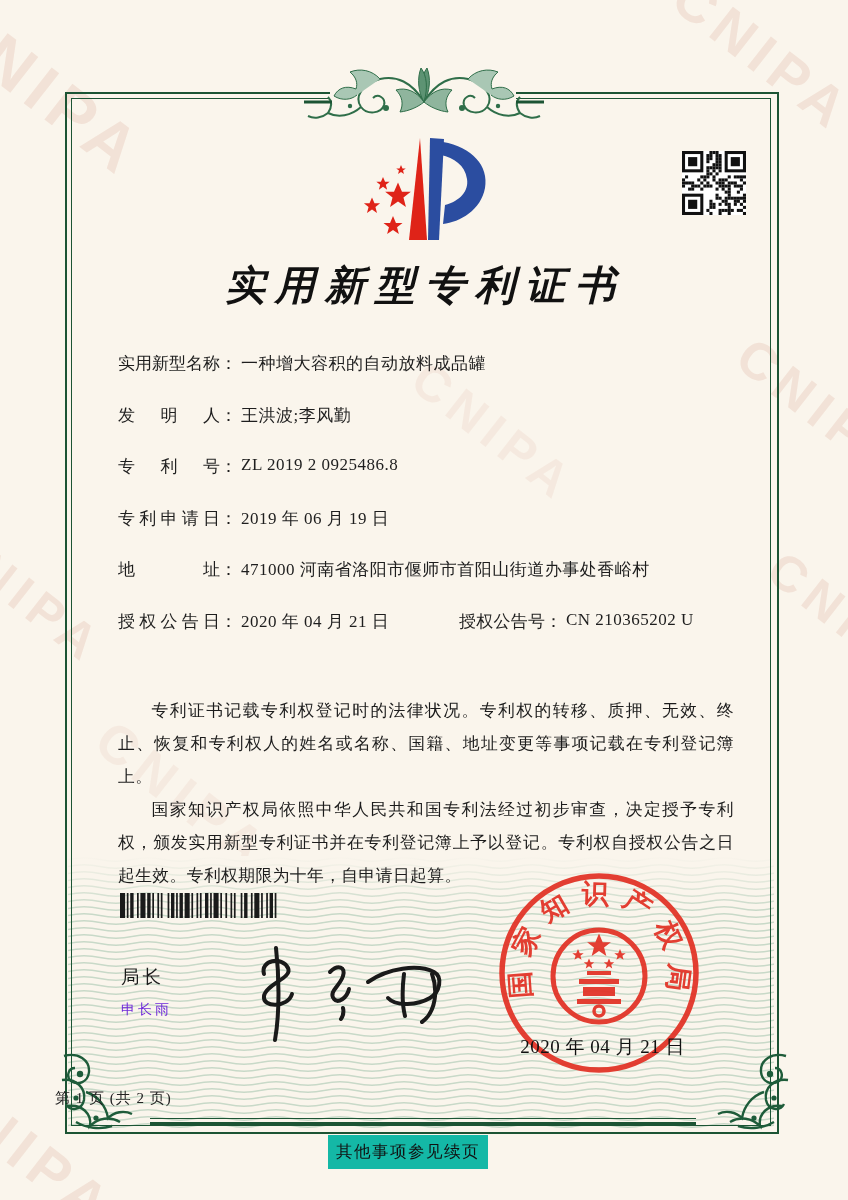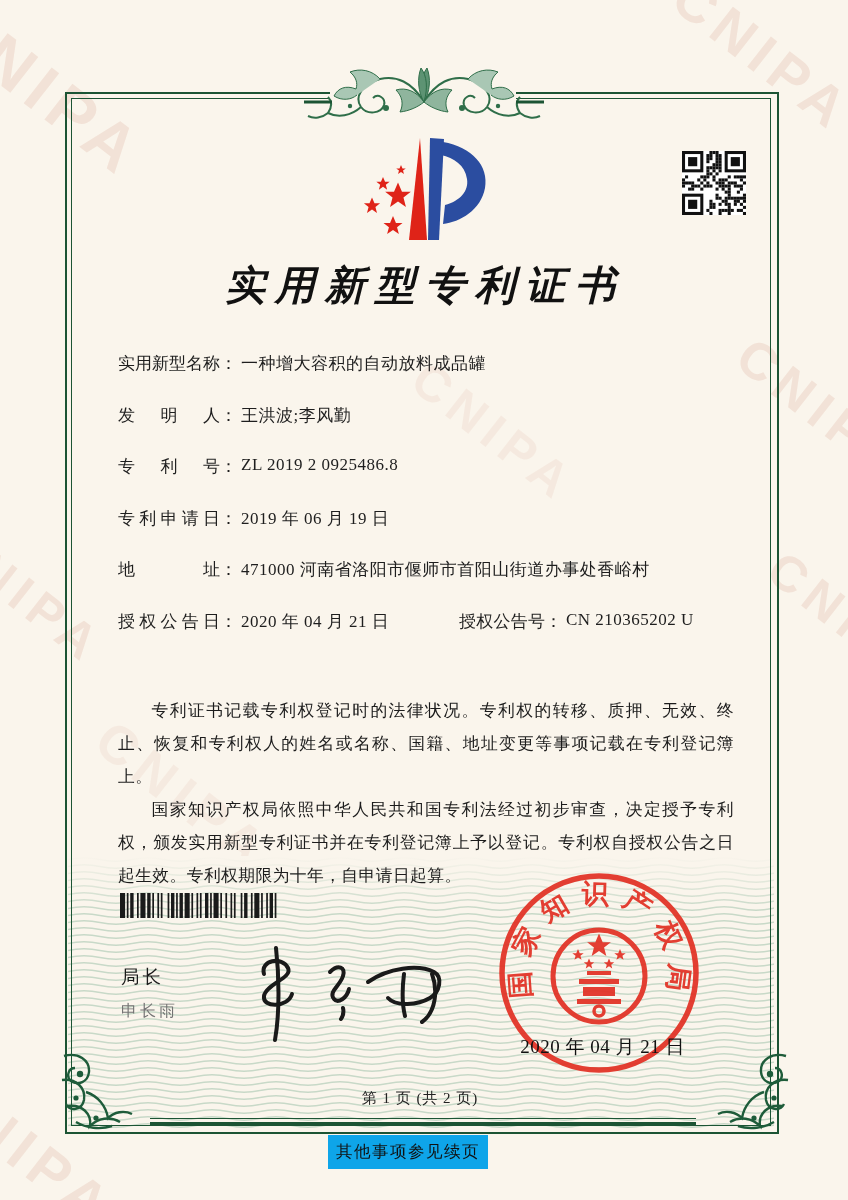--- a/index.html
+++ b/index.html
@@ -50,28 +50,28 @@
   .fvalue{display:inline-block;vertical-align:top;padding-left:4px;letter-spacing:.5px;text-align:right;}
   .pair2{position:absolute;left:341px;top:0;}
   .pair2 .flabel{width:86px;}
   
   .body-text{position:absolute;left:118px;top:694px;width:616px;font-size:16.8px;
     line-height:33px;text-align:justify;color:#1c1c1c;letter-spacing:.4px;}
   .body-text p{margin:0;text-indent:2em;}
   
   .barcode{position:absolute;left:120px;top:893px;}
   .signer-title{position:absolute;left:121px;top:964px;font-size:18.5px;letter-spacing:3px;color:#1a1a1a;}
-  .signer-name{position:absolute;left:121px;top:1001px;font-size:16px;letter-spacing:3px;color:#737373;}
+  .signer-name{position:absolute;left:121px;top:1001px;font-size:14px;letter-spacing:3px;color:#6d28d9;}
   .signature{position:absolute;left:246px;top:934px;}
   .seal{position:absolute;left:496px;top:870px;opacity:.93;}
   .seal-date{position:absolute;left:505px;top:1034px;width:195px;text-align:center;
     font-size:19px;color:#111;letter-spacing:.5px;}
-  .page-note{position:absolute;left:65px;top:1089px;width:710px;text-align:center;
+  .page-note{position:absolute;left:55px;top:1089px;width:710px;text-align:left;
     font-size:15px;letter-spacing:1px;color:#222;}
-  .cont-box{position:absolute;left:328px;top:1135px;width:160px;height:34px;background:#0ea5e9;
+  .cont-box{position:absolute;left:328px;top:1135px;width:160px;height:34px;background:#14b8a6;
     text-align:center;line-height:34px;font-size:16.5px;letter-spacing:1.5px;color:#111;}
 </style>
 </head>
 <body>
 
 <div class="page">
 
   <svg width="0" height="0" style="position:absolute">
     <defs>
       <path id="star-shape" d="M0,-10 L2.94,-3.09 L9.51,-3.09 L4.05,1.18 L5.88,8.09 L0,4 L-5.88,8.09 L-4.05,1.18 L-9.51,-3.09 L-2.94,-3.09 Z"></path>

